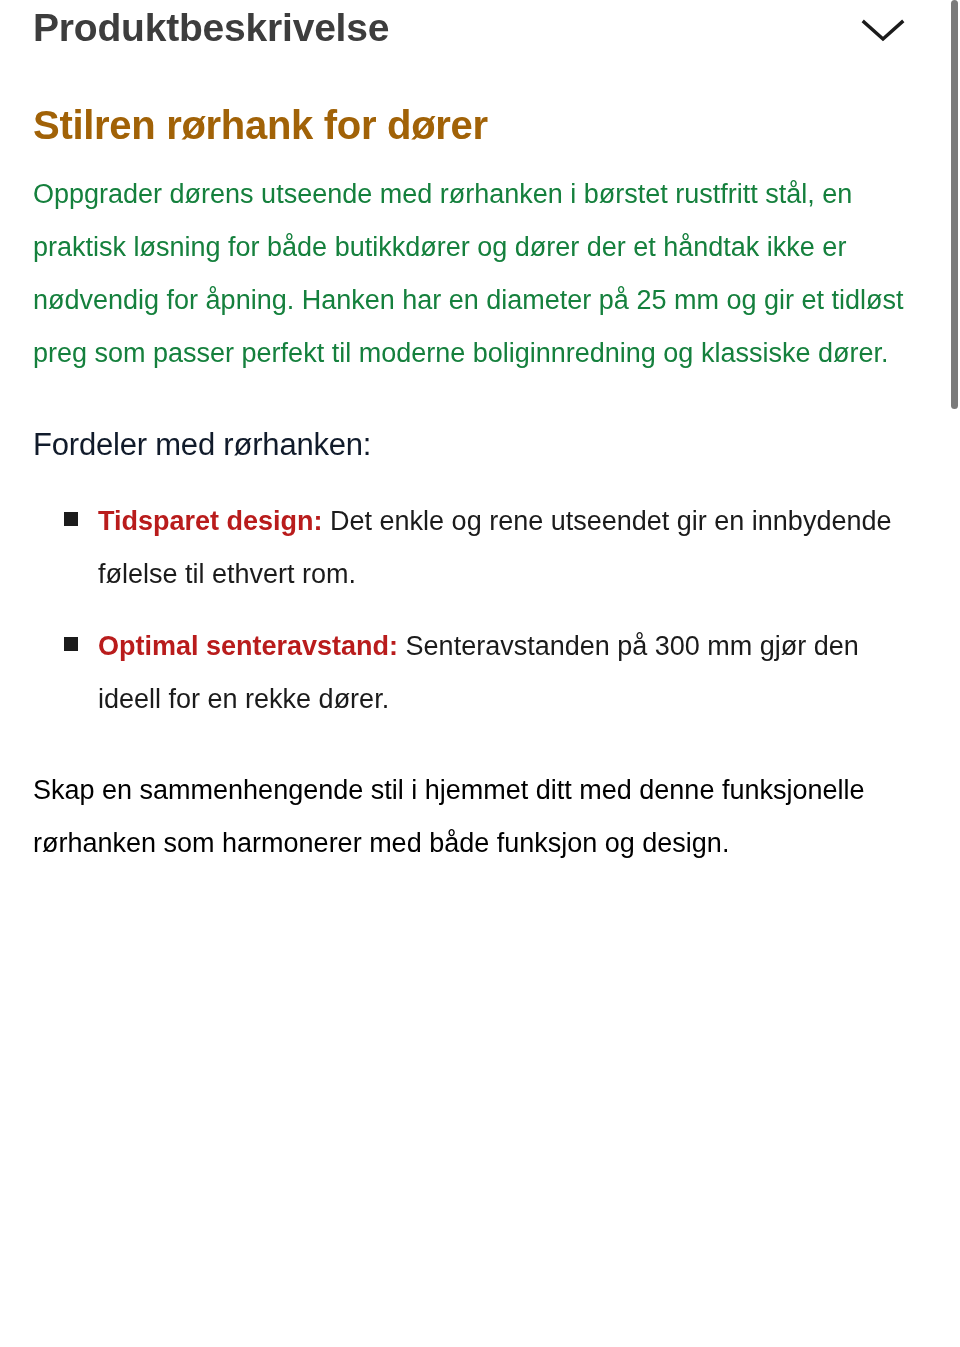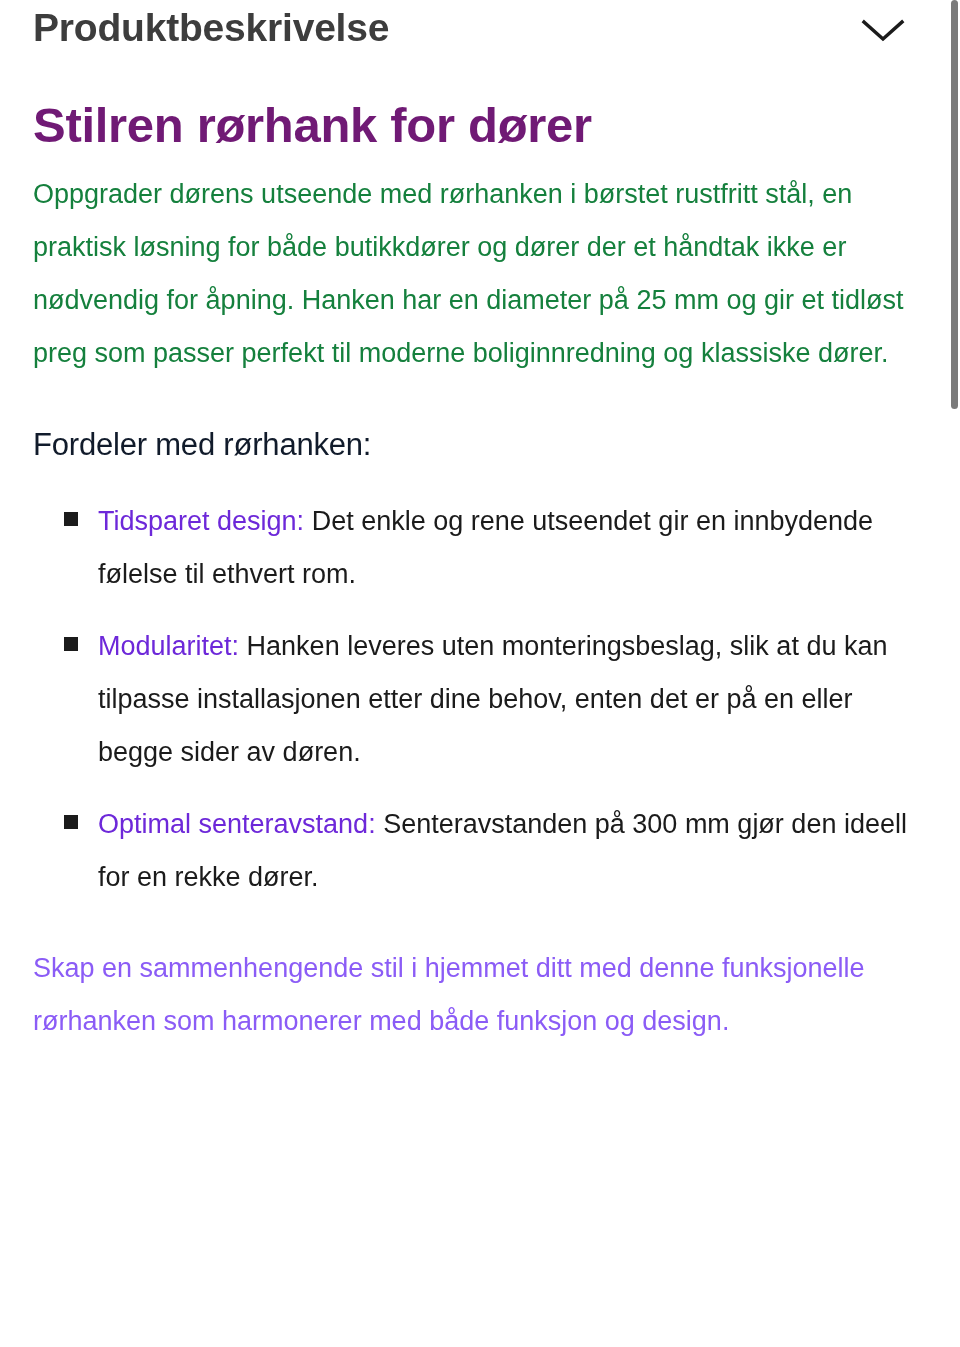--- a/index.html
+++ b/index.html
@@ -71,24 +71,24 @@
     margin-top: 2px;
     margin-right: 8px;
     background: transparent;
     border: none;
     cursor: pointer;
   }
   .chevron-btn svg { display: block; }
 
   
   .product-title {
-    font-size: 49px;
+    font-size: 40px;
     line-height: 46px;
     font-weight: bold;
-    color: #701a75;
+    color: #a16207;
     letter-spacing: -0.3px;
     margin-top: 38px;
   }
 
   
   .intro {
     font-size: 27px;
     line-height: 53px;
     color: #15803d;
     margin-top: 20px;
@@ -122,28 +122,28 @@
 
   .bullet-marker {
     position: absolute;
     left: 31px;
     top: 17px;
     width: 14px;
     height: 14px;
     background: #1b1b1b;
   }
   .benefit-term {
-    font-weight: normal;
-    color: #6d28d9;
+    font-weight: bold;
+    color: #b91c1c;
   }
 
   .outro {
     font-size: 27px;
     line-height: 53px;
-    color: #8b5cf6;
+    color: #000000;
     margin-top: 38px;
     max-width: 890px;
   }
 </style>
 </head>
 <body>
 
 <div class="viewport">
 
   <div class="content">
@@ -166,24 +166,20 @@
 
     <h3 class="section-heading">Fordeler med rørhanken:</h3>
 
     <ul class="benefits">
       <li class="benefit-item">
         <span class="bullet-marker"></span>
         <span class="benefit-term">Tidsparet design:</span><span> Det enkle og rene utseendet gir en innbydende følelse til ethvert rom.</span>
       </li>
       <li class="benefit-item">
         <span class="bullet-marker"></span>
-        <span class="benefit-term">Modularitet:</span><span> Hanken leveres uten monteringsbeslag, slik at du kan tilpasse installasjonen etter dine behov, enten det er på en eller begge sider av døren.</span>
-      </li>
-      <li class="benefit-item">
-        <span class="bullet-marker"></span>
         <span class="benefit-term">Optimal senteravstand:</span><span> Senteravstanden på 300 mm gjør den ideell for en rekke dører.</span>
       </li>
     </ul>
 
     <p class="outro">Skap en sammenhengende stil i hjemmet ditt med denne funksjonelle rørhanken som harmonerer med både funksjon og design.</p>
 
   </div>
 
   <div class="scroll-track">
     <div class="scroll-thumb"></div>

